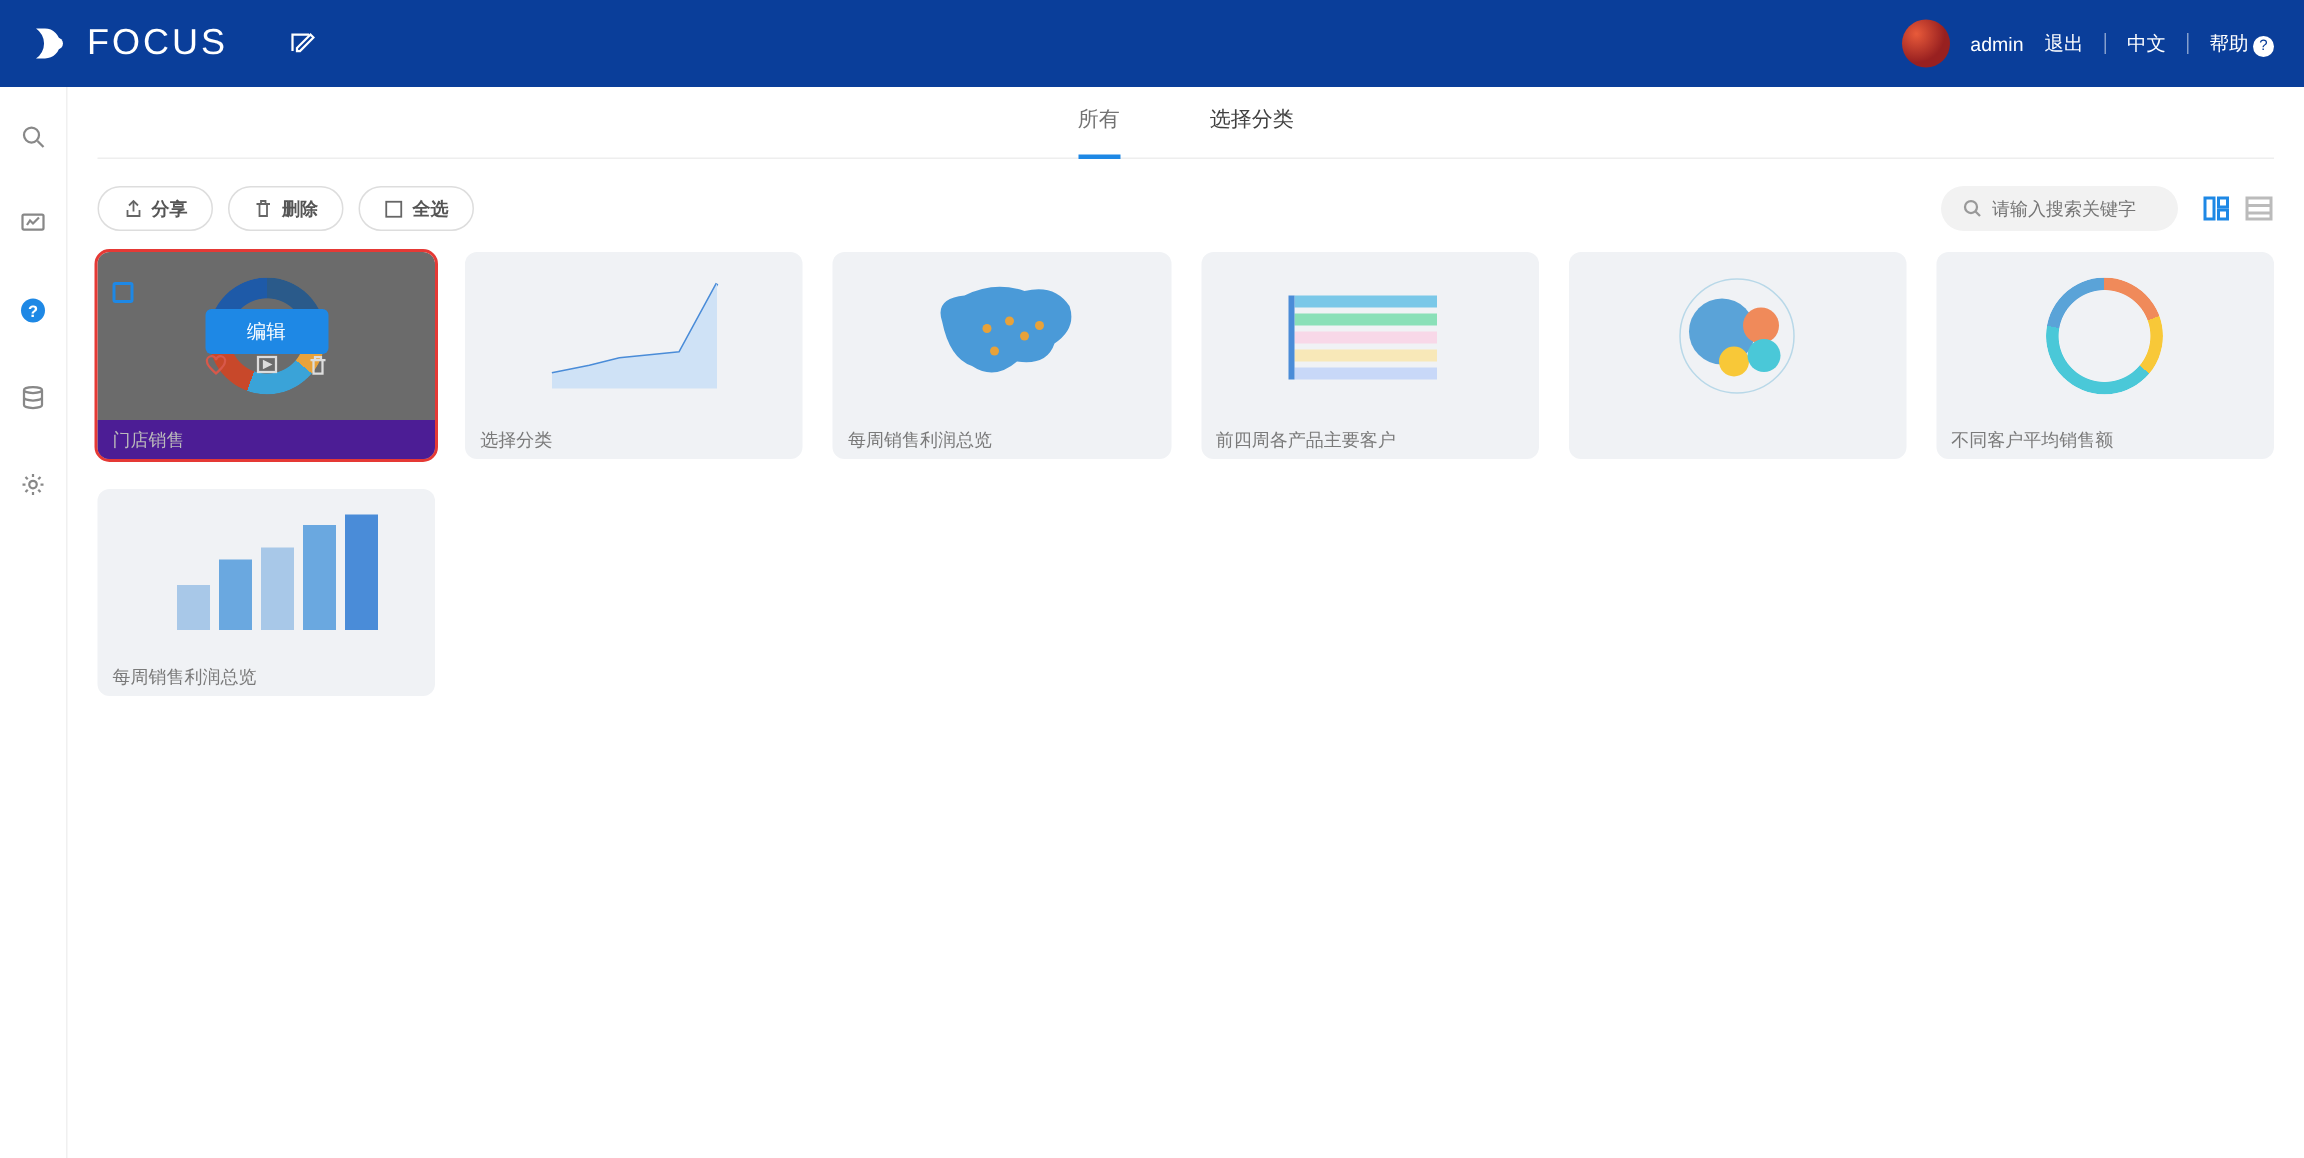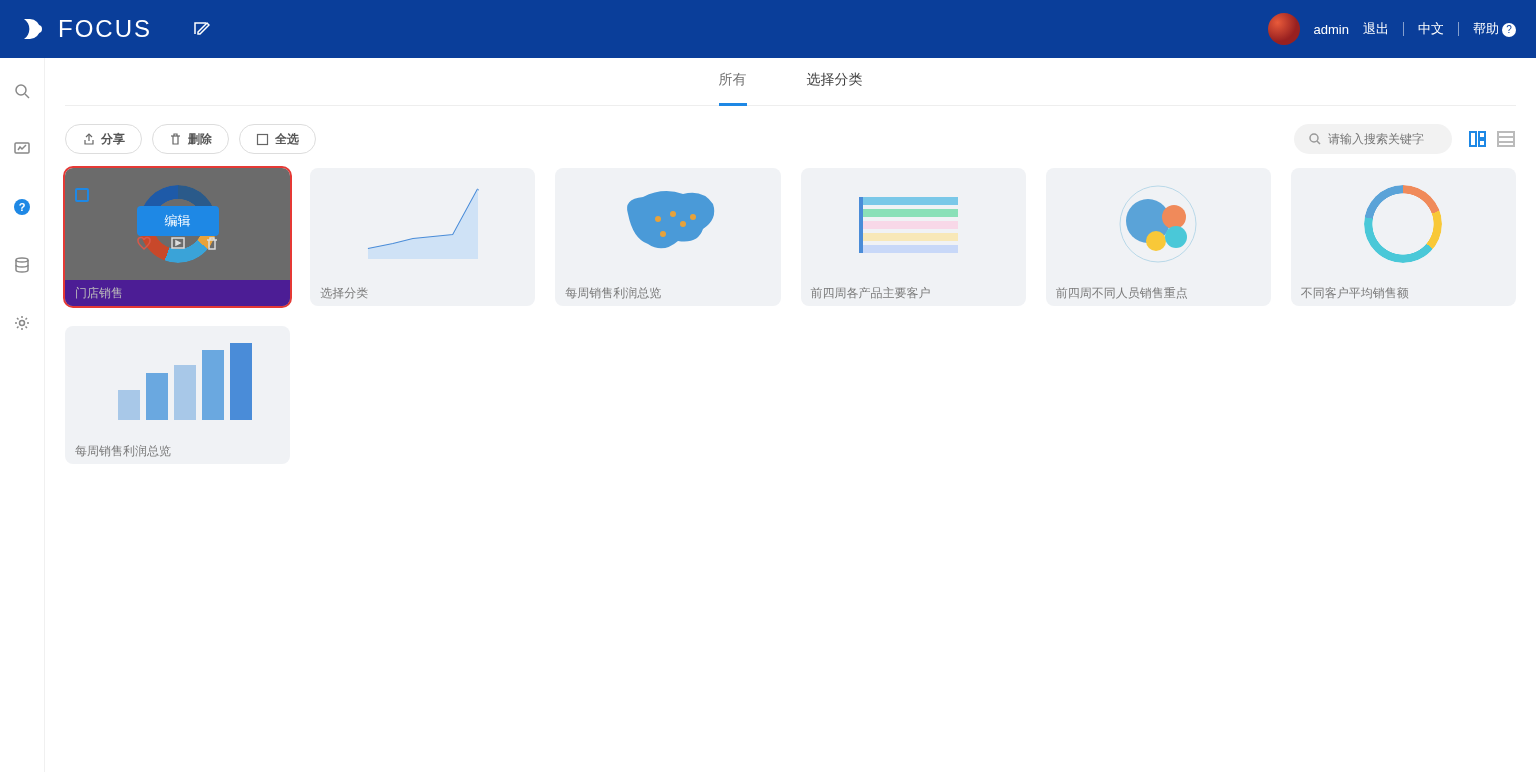--- a/index.html
+++ b/index.html
@@ -244,21 +244,20 @@
     <div class="card">
       <div class="card-thumb">
           <svg width="120" height="90" viewBox="0 0 120 90">
             <circle cx="60" cy="45" r="38" fill="none" stroke="#b8d8e8" stroke-width="1"></circle>
             <circle cx="50" cy="42" r="22" fill="#5aa3d8"></circle>
             <circle cx="76" cy="38" r="12" fill="#f08a5a"></circle>
             <circle cx="58" cy="62" r="10" fill="#f8c838"></circle>
             <circle cx="78" cy="58" r="11" fill="#4ac8d8"></circle>
           </svg>
         </div>
-      <div class="card-title">前四周不同人员销售重点</div>
     </div>
 
     <div class="card">
       <div class="card-thumb">
           <div style="width:78px;height:78px;border-radius:50%;background:conic-gradient(#f08a5a 0 70deg,#f8c838 70deg 130deg,#4ac8d8 130deg 280deg,#5aa3d8 280deg 360deg);-webkit-mask:radial-gradient(circle,transparent 55%,black 56%);mask:radial-gradient(circle,transparent 55%,black 56%)"></div>
         </div>
       <div class="card-title">不同客户平均销售额</div>
     </div>
 
     <div class="card">

